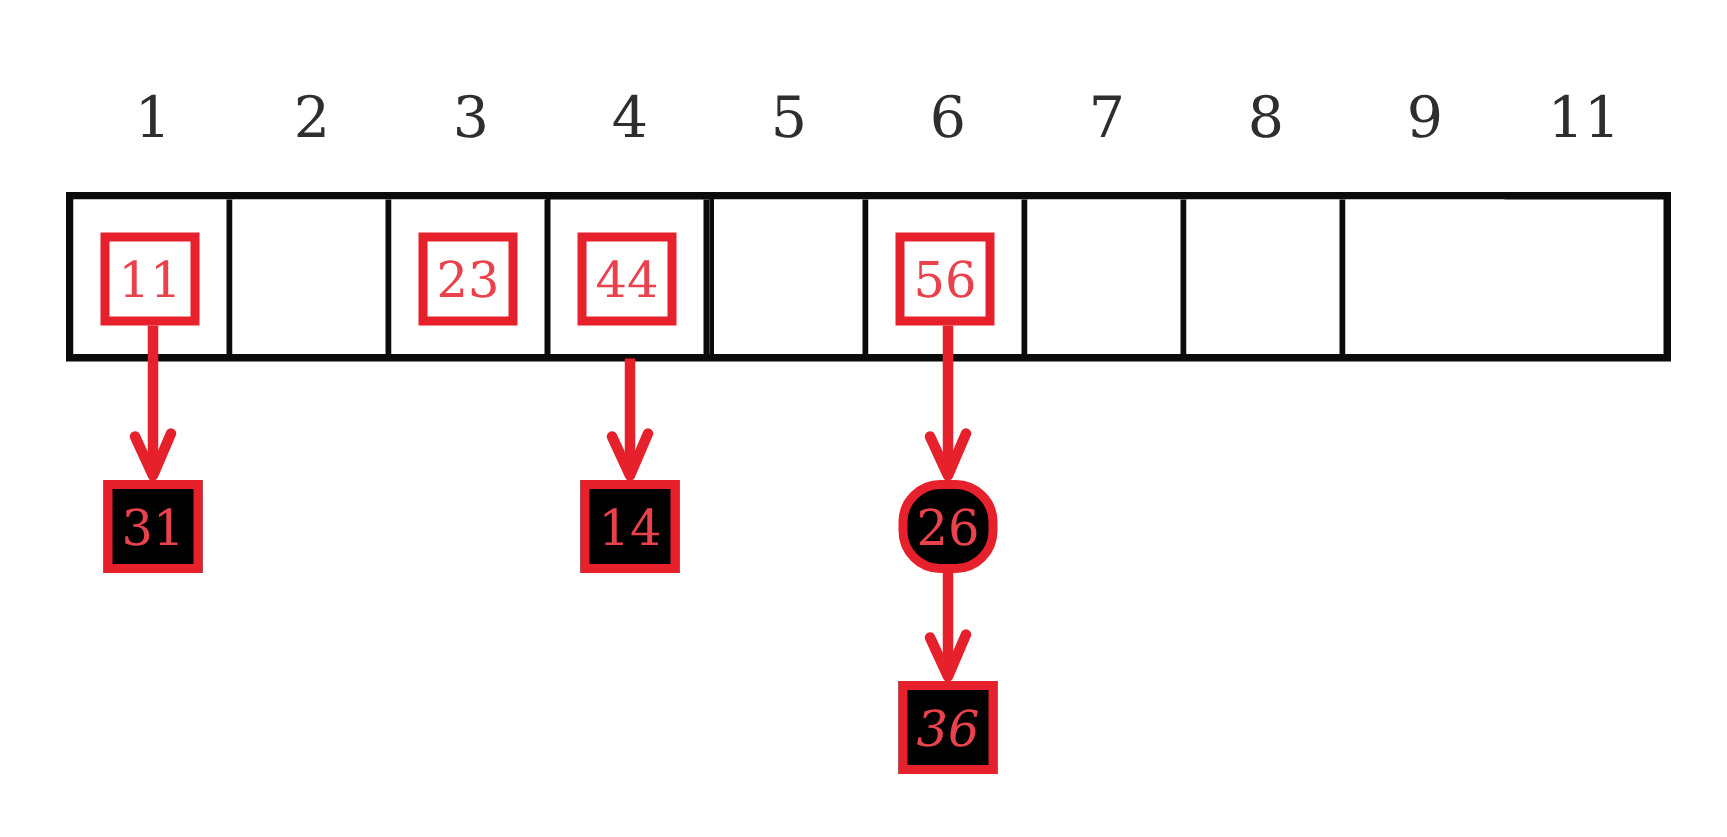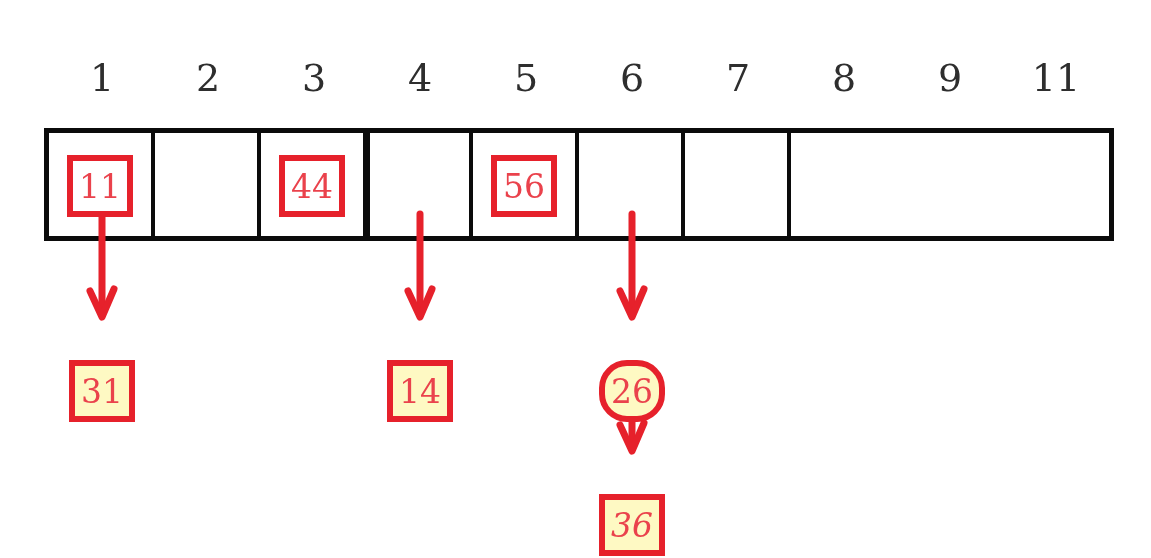--- a/index.html
+++ b/index.html
@@ -37,21 +37,21 @@
     display:flex; align-items:center; justify-content:center;
     font-size:33px; color:var(--redtext,#ea424c);
     background:#ffffff; z-index:3;
   }
   
   .cnode {
     position:absolute; width:54px; height:50px;
     border:6px solid var(--red,#e6212b);
     display:flex; align-items:center; justify-content:center;
     font-size:33px; color:var(--redtext,#ea424c);
-    background:#fef9c3; z-index:3;margin-top:40px;
+    background:#000000; z-index:3;
   }
   .arrows {
     position:absolute; left:0; top:0; width:1151px; height:558px;
     pointer-events:none; z-index:1;
   }
 </style>
 </head>
 <body>
 
 <div class="canvas" style="--red: #e6212b; --redtext: #ea424c; --black: #0b0b0b; --ink: #2e2e2e;">
@@ -83,20 +83,23 @@
       <g>
         <line x1="632" y1="382" x2="632" y2="447" stroke="#e6212b" stroke-width="7" stroke-linecap="round" stroke-linejoin="round"></line>
         <polyline points="620,425 632,451 644,423" fill="none" stroke="#e6212b" stroke-width="7" stroke-linecap="round" stroke-linejoin="round"></polyline>
       </g>
     </svg>
   <div class="array" id="arrayEl">
       <div class="cell">
         <div class="vbox">11</div>
       </div>
       <div class="cell"></div>
+      <div class="cell">
+        <div class="vbox">23</div>
+      </div>
       <div class="cell bold">
         <div class="vbox">44</div>
       </div>
       <div class="cell"></div>
       <div class="cell">
         <div class="vbox">56</div>
       </div>
       <div class="cell"></div>
       <div class="cell"></div>
       <div class="cell"></div>

